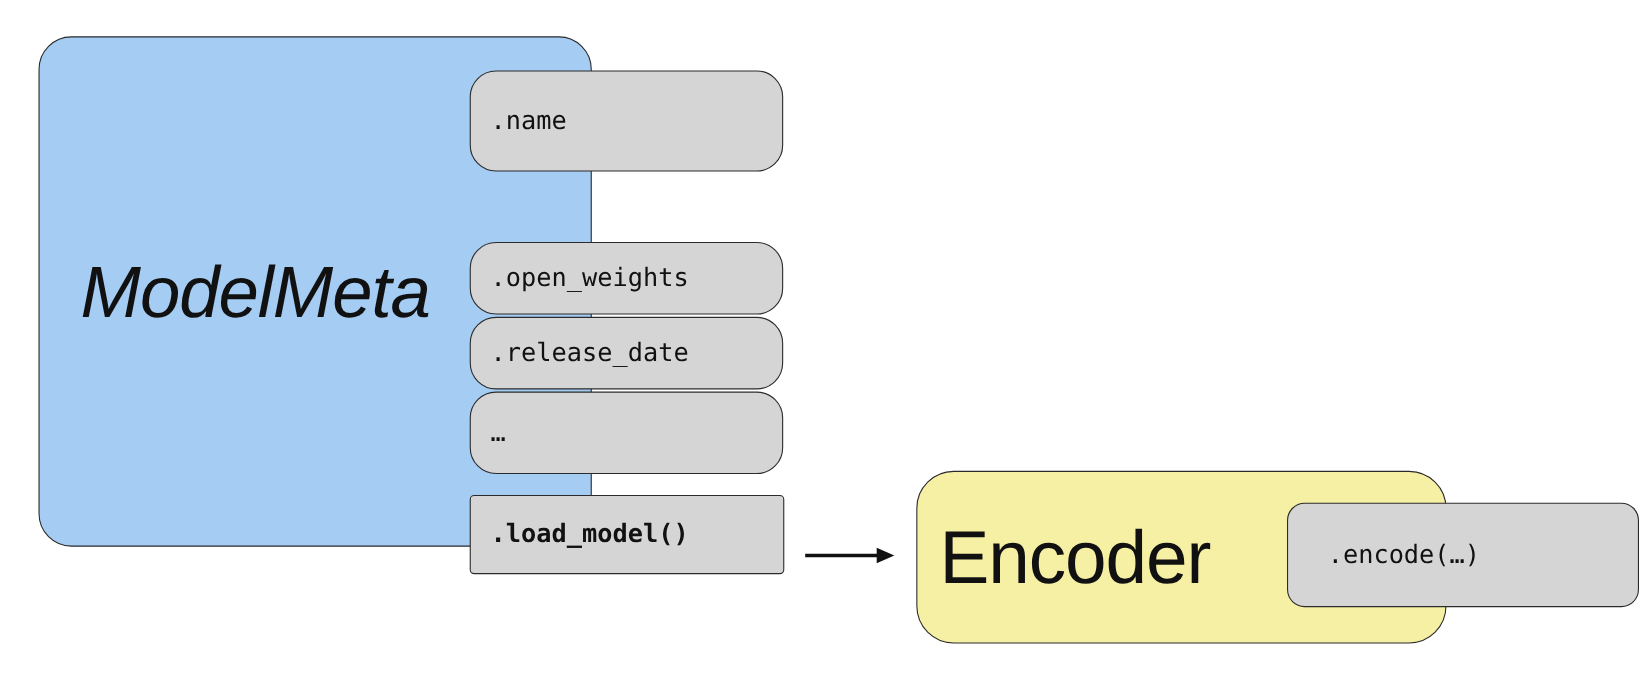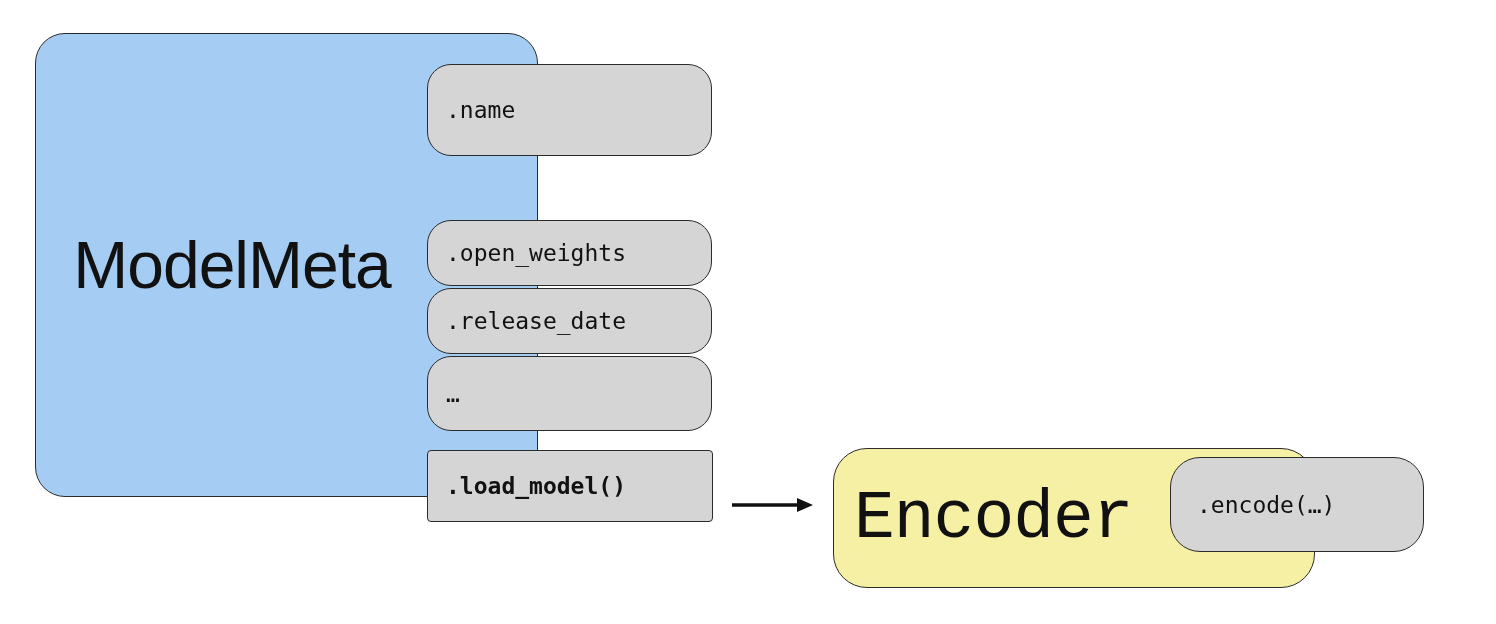--- a/index.html
+++ b/index.html
@@ -26,20 +26,21 @@
     z-index: 1;
   }
   .class-blue .class-title {
     position: absolute;
     left: 0; top: 0;
     width: 392px; height: 100%;
     display: flex; align-items: center; justify-content: center;
     font-size: 66px;
     letter-spacing: -1px;
     color: #111;
+    font-style: italic;
   }
   
   .gbox {
     background: var(--gray-fill, #d5d5d5);
     display: flex; align-items: center;
     padding-left: 18px;
     font-family: "DejaVu Sans Mono", "Liberation Mono", monospace;
     font-size: 23px;
     color: #111;
     z-index: 2;
@@ -61,41 +62,40 @@
   }
   
   .flow-arrow {
     position: absolute;
     left: 725px; top: 490px;
     width: 95px; height: 30px;
     z-index: 3;
   }
   
   .class-yellow {
-    left: 833px; top: 448px;
-    width: 482px; height: 140px;
+    left: 833px; top: 428px;
+    width: 482px; height: 157px;
     border-radius: 34px;
     z-index: 1;
-    font-family: Liberation Mono, monospace;
   }
   .class-yellow .class-title {
     position: absolute;
     left: 0; top: 0;
     width: 100%; height: 100%;
     display: flex; align-items: center;
     padding-left: 20px;
     font-size: 68px;
     letter-spacing: -1px;
     color: #111;
   }
   .method-encode {
     left: 1170px; top: 457px;
-    width: 254px; height: 95px;
-    border-radius: 30px;
-    padding-left: 26px;
+    width: 320px; height: 95px;
+    border-radius: 16px;
+    padding-left: 36px;
     z-index: 2;
   }
   .code-label { white-space: pre; }
 </style>
 </head>
 <body>
 
 <div class="canvas">
 
   <div class="box class-blue" style="background-color: rgb(165, 204, 243);">

